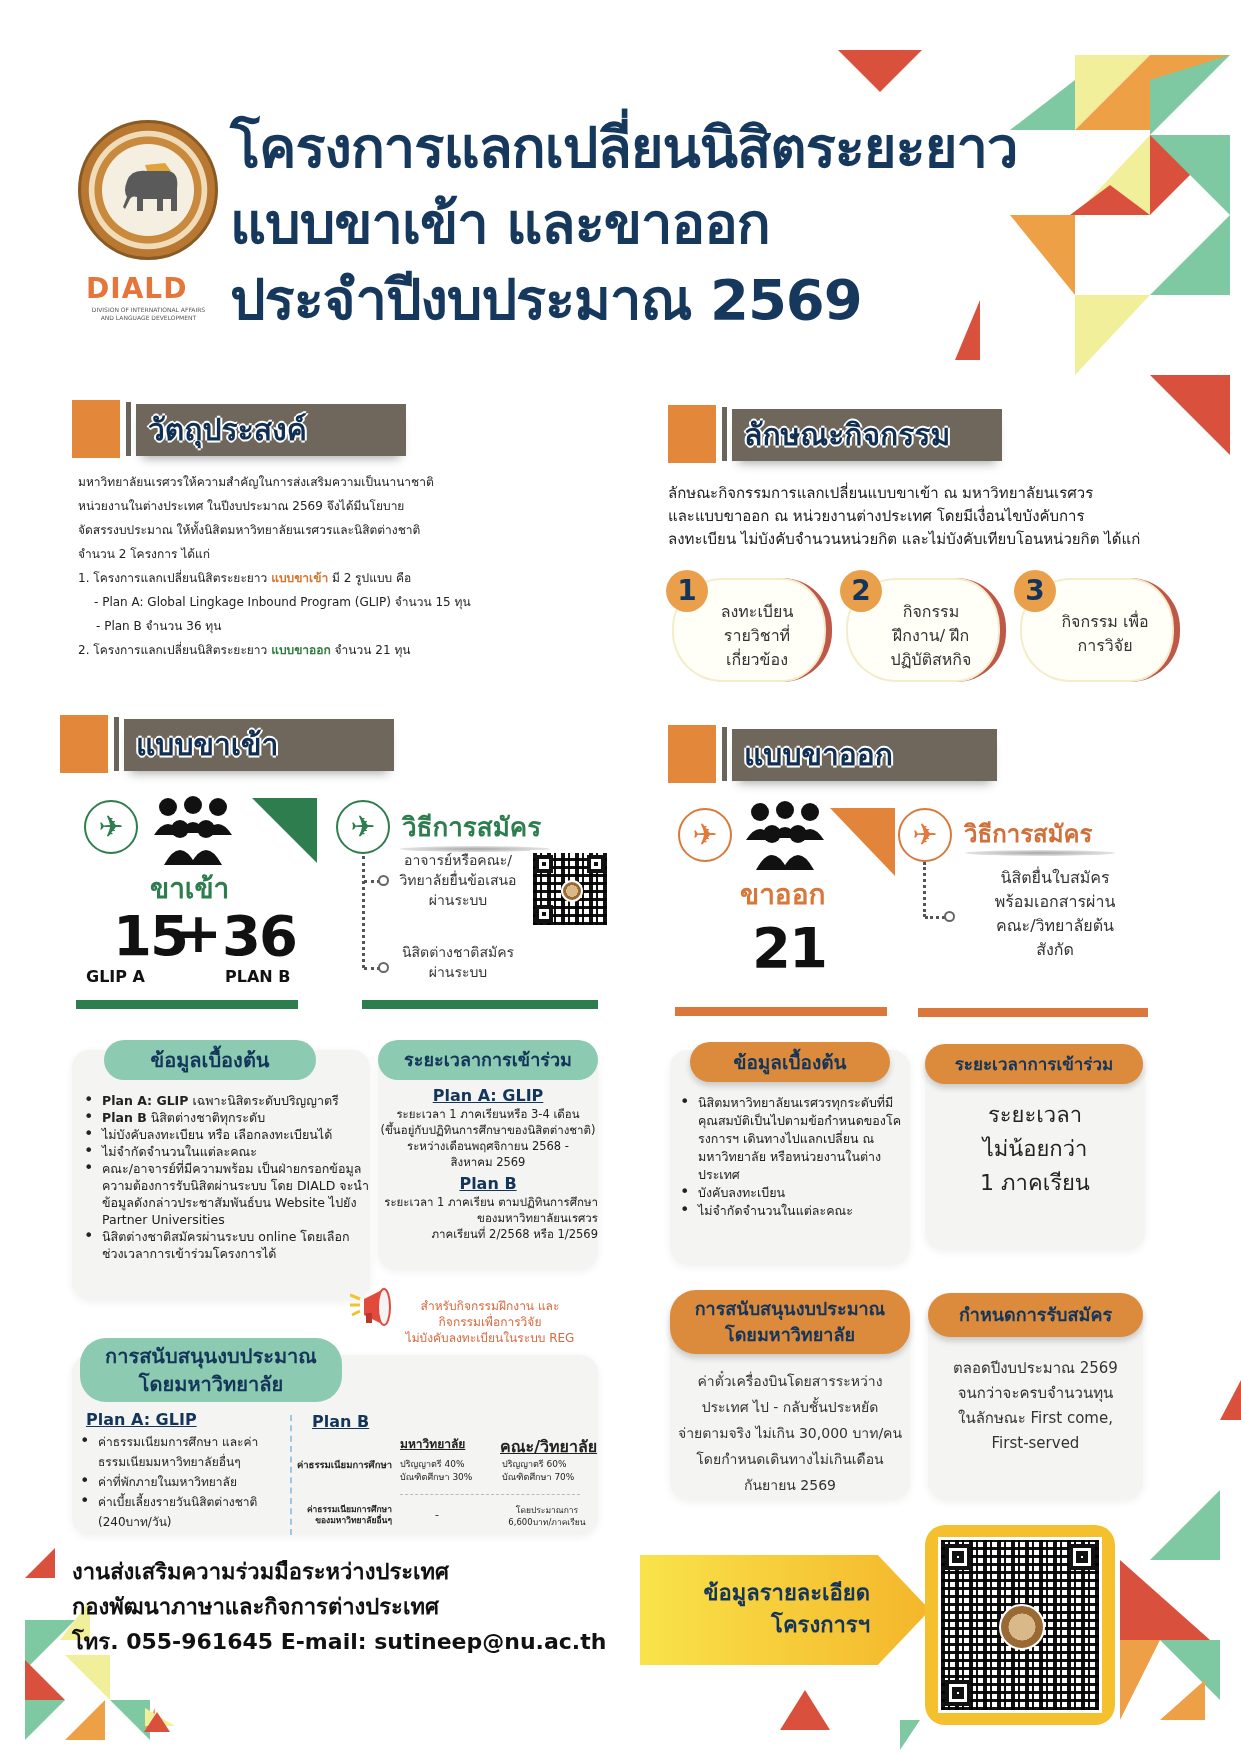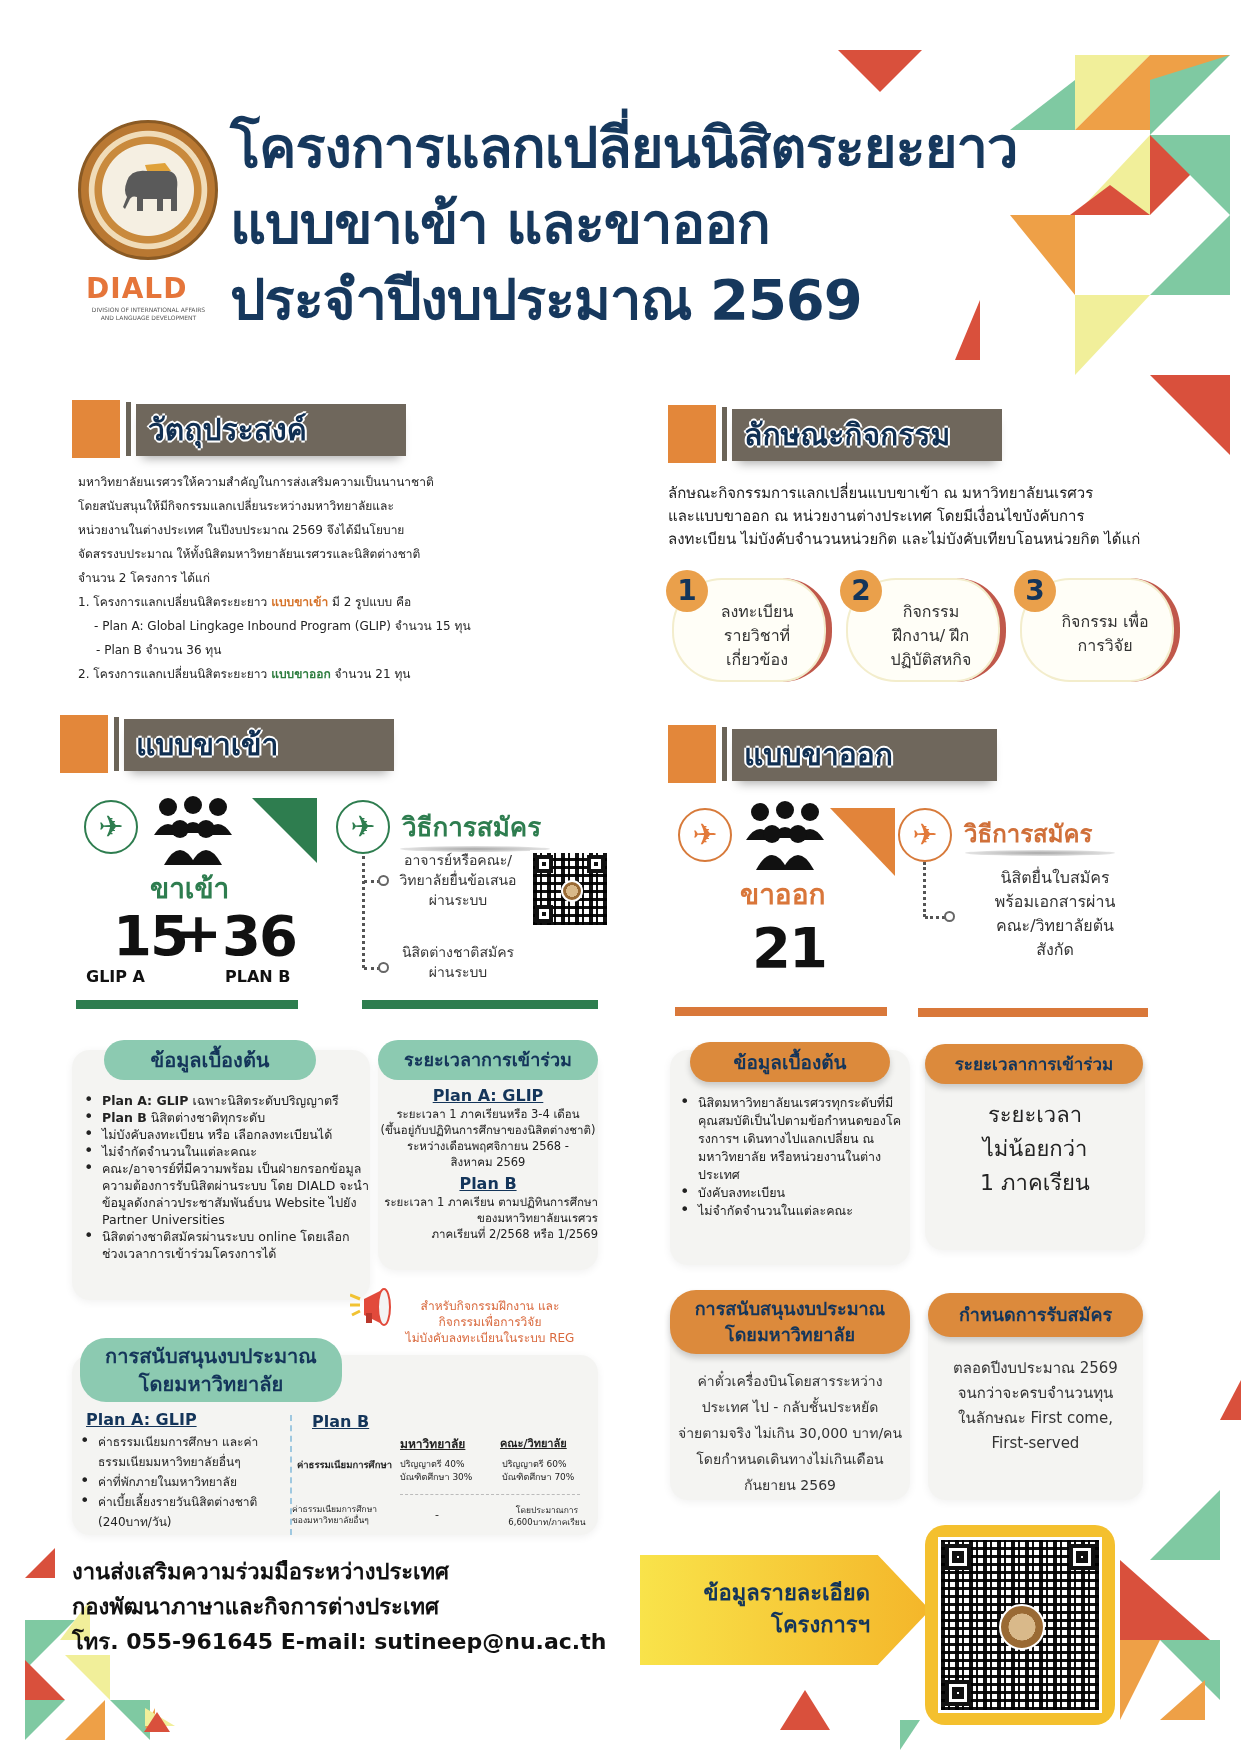--- a/index.html
+++ b/index.html
@@ -114,21 +114,20 @@
   <div class="title-line">ประจำปีงบประมาณ 2569</div>
 </div>
 
 <div class="sec-head" style="left:72px;top:400px;">
   <div class="ora"></div>
     <div class="bar"></div>
   <div class="grey" style="width:270px;"><span>วัตถุประสงค์</span></div>
 </div>
 <div class="para" style="left:78px;top:470px;width:560px;">
   <div>มหาวิทยาลัยนเรศวรให้ความสำคัญในการส่งเสริมความเป็นนานาชาติ</div>
-  <div>โดยสนับสนุนให้มีกิจกรรมแลกเปลี่ยนระหว่างมหาวิทยาลัยและ</div>
   <div>หน่วยงานในต่างประเทศ ในปีงบประมาณ 2569 จึงได้มีนโยบาย</div>
   <div>จัดสรรงบประมาณ ให้ทั้งนิสิตมหาวิทยาลัยนเรศวรและนิสิตต่างชาติ</div>
   <div>จำนวน 2 โครงการ ได้แก่</div>
   <div><span>1. โครงการแลกเปลี่ยนนิสิตระยะยาว </span><span class="orange-t">แบบขาเข้า</span><span> มี 2 รูปแบบ คือ</span></div>
   <div style="padding-left:16px;">- Plan A: Global Lingkage Inbound Program (GLIP) จำนวน 15 ทุน</div>
   <div style="padding-left:18px;">- Plan B จำนวน 36 ทุน</div>
   <div><span>2. โครงการแลกเปลี่ยนนิสิตระยะยาว </span><span class="green-t">แบบขาออก</span><span> จำนวน 21 ทุน</span></div>
 </div>
 
 <div class="sec-head" style="left:668px;top:405px;">
@@ -249,26 +248,26 @@
 <div class="plan-h" style="left:86px;top:1410px;font-size:16px;">Plan A: GLIP</div>
 <ul class="bullets" style="left:76px;top:1432px;width:215px;font-size:12px;line-height:20px;">
   <li>ค่าธรรมเนียมการศึกษา และค่าธรรมเนียมมหาวิทยาลัยอื่นๆ</li>
   <li>ค่าที่พักภายในมหาวิทยาลัย</li>
   <li>ค่าเบี้ยเลี้ยงรายวันนิสิตต่างชาติ (240บาท/วัน)</li>
 </ul>
 <div class="dash-v" style="left:290px;top:1415px;height:120px;"></div>
 <div class="plan-h" style="left:312px;top:1412px;font-size:16px;">Plan B</div>
 <div class="budget-tbl" style="left:290px;top:1430px;width:310px;">
   <div style="position:absolute;left:110px;top:4px;font-weight:bold;font-size:12px;text-decoration:underline;">มหาวิทยาลัย</div>
-  <div style="position:absolute;left:210px;top:4px;font-weight:bold;font-size:11px;text-decoration:underline;">คณะ/วิทยาลัย</div>
+  <div style="position:absolute;left:210px;top:4px;font-weight:bold;font-size:16px;text-decoration:underline;">คณะ/วิทยาลัย</div>
   <div style="position:absolute;left:2px;top:28px;width:100px;text-align:right;font-weight:bold;font-size:9.5px;line-height:13px;">ค่าธรรมเนียมการศึกษา</div>
   <div style="position:absolute;left:110px;top:28px;width:90px;font-size:9px;line-height:13px;">ปริญญาตรี 40% บัณฑิตศึกษา 30%</div>
   <div style="position:absolute;left:212px;top:28px;width:90px;font-size:9px;line-height:13px;">ปริญญาตรี 60% บัณฑิตศึกษา 70%</div>
   <div class="dash-h" style="left:110px;top:64px;width:180px;"></div>
-  <div style="position:absolute;left:2px;top:74px;width:100px;text-align:left;font-weight:normal;font-size:8.5px;line-height:11px;">ค่าธรรมเนียมการศึกษาของมหาวิทยาลัยอื่นๆ</div>
+  <div style="position:absolute;left:2px;top:74px;width:100px;text-align:right;font-weight:bold;font-size:8.5px;line-height:11px;">ค่าธรรมเนียมการศึกษาของมหาวิทยาลัยอื่นๆ</div>
   <div style="position:absolute;left:145px;top:78px;font-size:11px;">-</div>
   <div style="position:absolute;left:212px;top:74px;width:90px;text-align:center;font-size:8.5px;line-height:12px;">โดยประมาณการ 6,600บาท/ภาคเรียน</div>
 </div>
 
 <div class="sec-head" style="left:668px;top:725px;">
   <div class="ora"></div>
     <div class="bar"></div>
   <div class="grey" style="width:265px;"><span>แบบขาออก</span></div>
 </div>
 <div class="circle-icon" style="left:678px;top:808px;border-color:#d77a3a;color:#e2793a;">✈</div>

